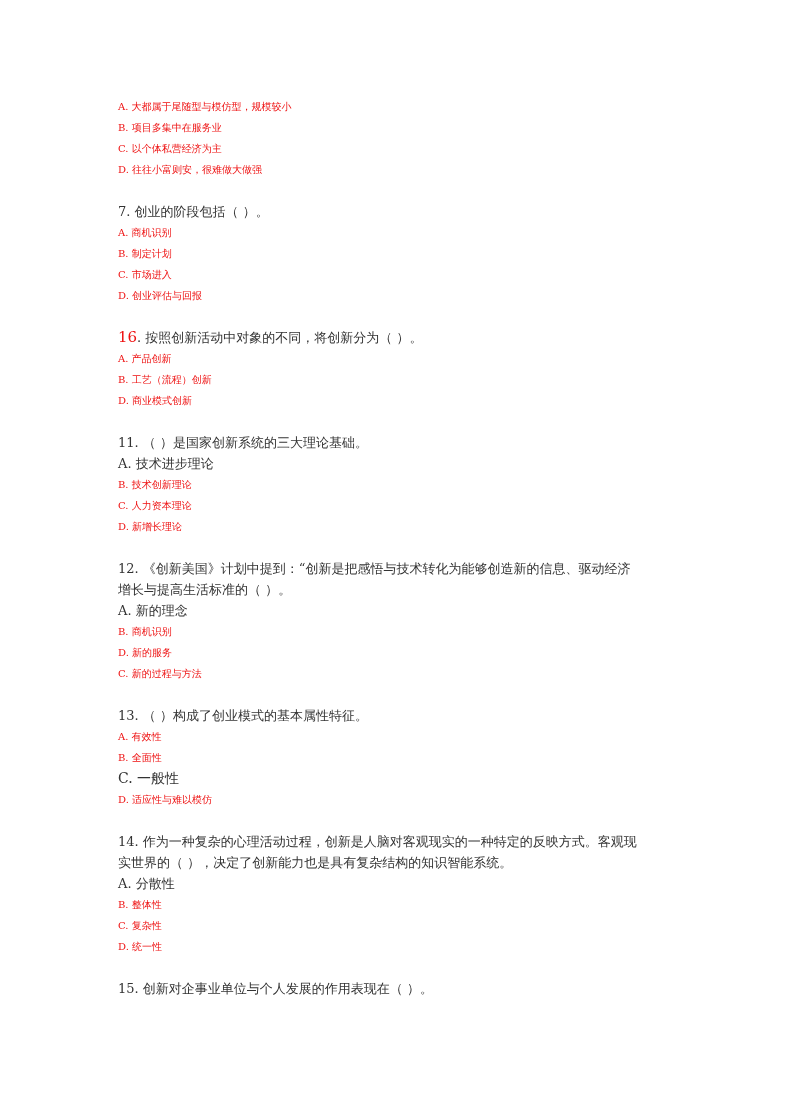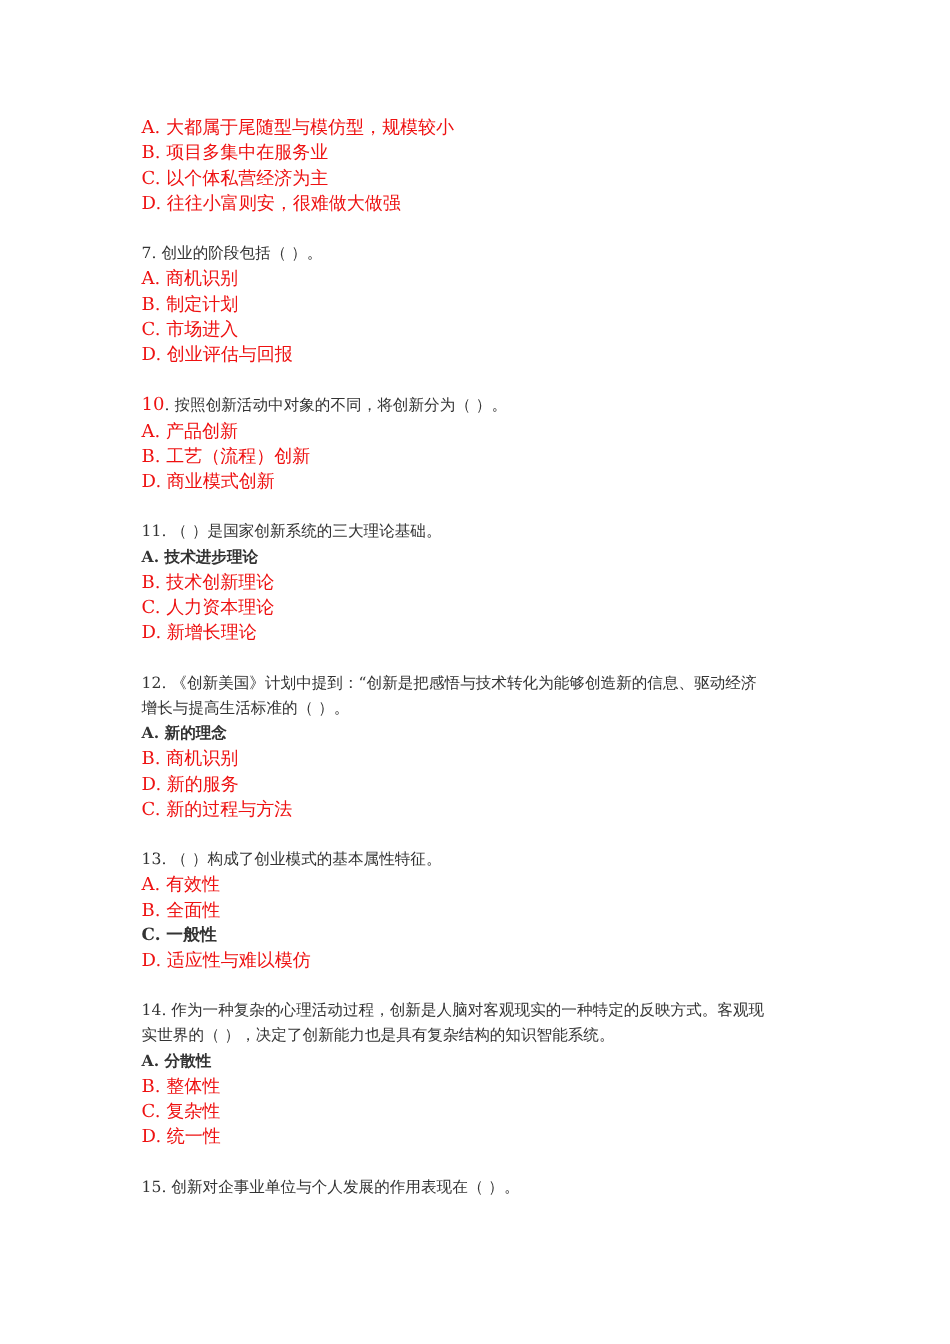--- a/index.html
+++ b/index.html
@@ -9,25 +9,25 @@
       color: #333333;
     }
     .page { position: absolute; left: 118px; top: 96px; width: 560px; }
     .block { margin-bottom: 21px; }
     .q {
       font-size: 13px; line-height: 21px; color: #333333;
       margin: 0;
     }
     .q .num-red { color: #ee1111; font-size: 15px; }
     .opt {
-      font-size: 15px; line-height: 21px; margin: 0;
+      font-size: 10px; line-height: 21px; margin: 0;
       white-space: nowrap;
     }
     .opt.red { color: #ee1111; }
-    .opt.black { color: #333333; font-size: 13px; font-weight: bold; }
+    .opt.black { color: #333333; font-size: 13px; }
   </style>
 </head>
 <body>
 
 <div class="page">
 
   <div class="block">
     <p class="opt red">A. 大都属于尾随型与模仿型，规模较小</p>
     <p class="opt red">B. 项目多集中在服务业</p>
     <p class="opt red">C. 以个体私营经济为主</p>
@@ -36,21 +36,21 @@
 
   <div class="block">
     <p class="q">7. 创业的阶段包括（ ）。</p>
     <p class="opt red">A. 商机识别</p>
     <p class="opt red">B. 制定计划</p>
     <p class="opt red">C. 市场进入</p>
     <p class="opt red">D. 创业评估与回报</p>
   </div>
 
   <div class="block">
-    <p class="q"><span class="num-red">10</span><span>. 按照创新活动中对象的不同，将创新分为（ ）。</span></p>
+    <p class="q"><span class="num-red">16</span><span>. 按照创新活动中对象的不同，将创新分为（ ）。</span></p>
     <p class="opt red">A. 产品创新</p>
     <p class="opt red">B. 工艺（流程）创新</p>
     <p class="opt red">D. 商业模式创新</p>
   </div>
 
   <div class="block">
     <p class="q">11. （ ）是国家创新系统的三大理论基础。</p>
     <p class="opt black">A. 技术进步理论</p>
     <p class="opt red">B. 技术创新理论</p>
     <p class="opt red">C. 人力资本理论</p>

